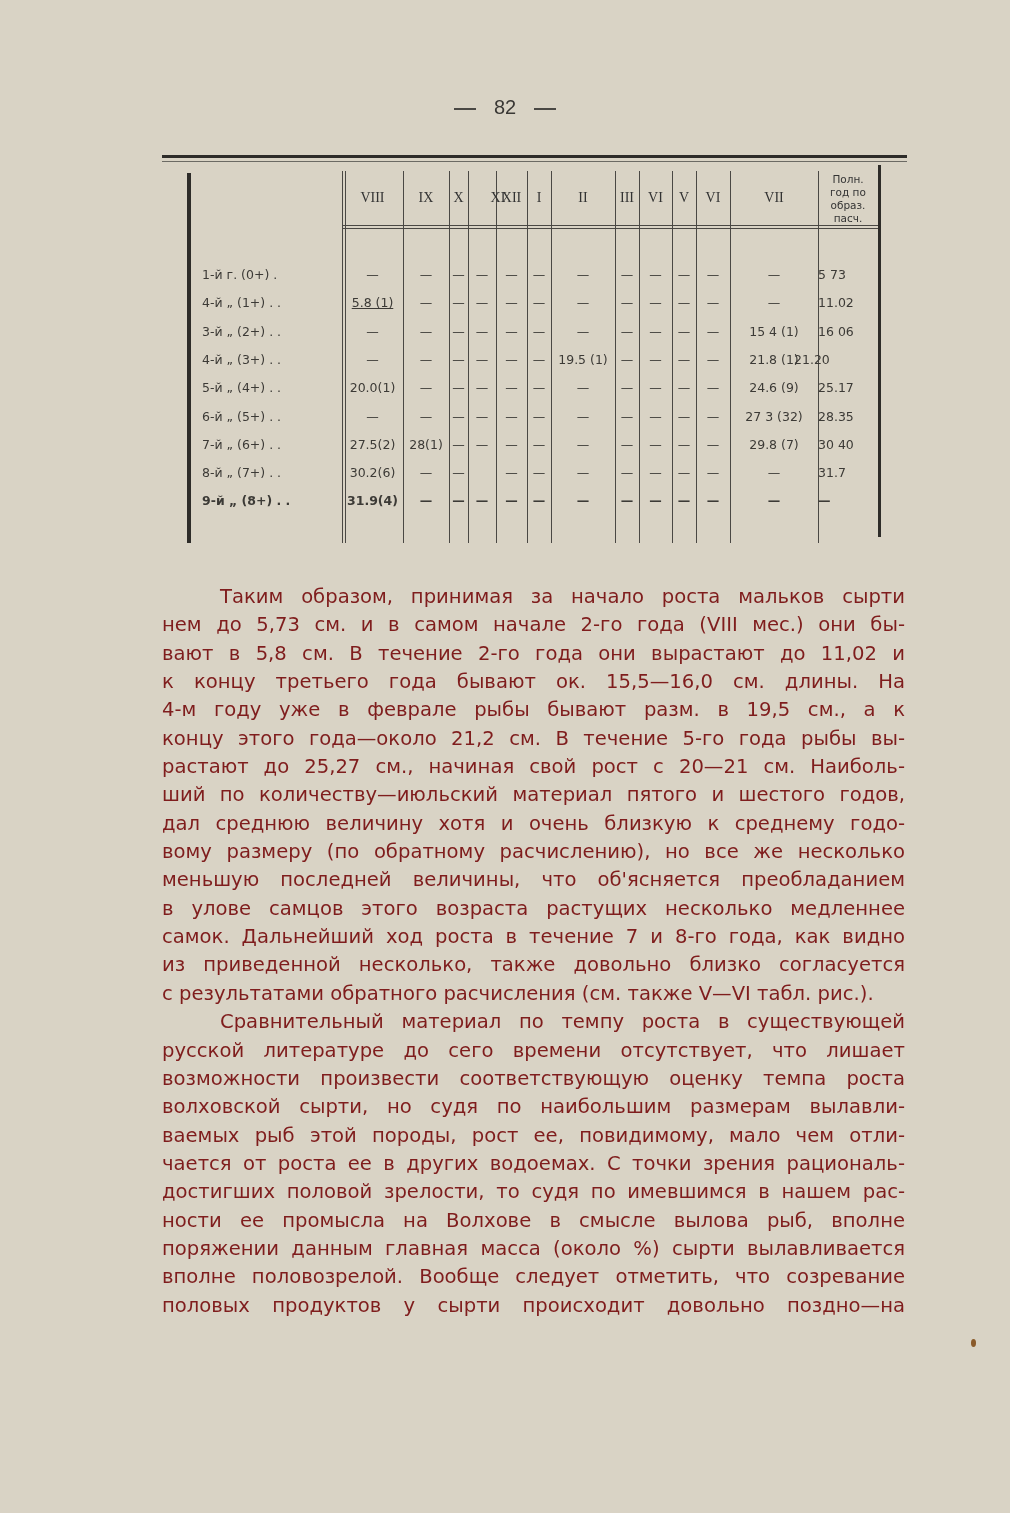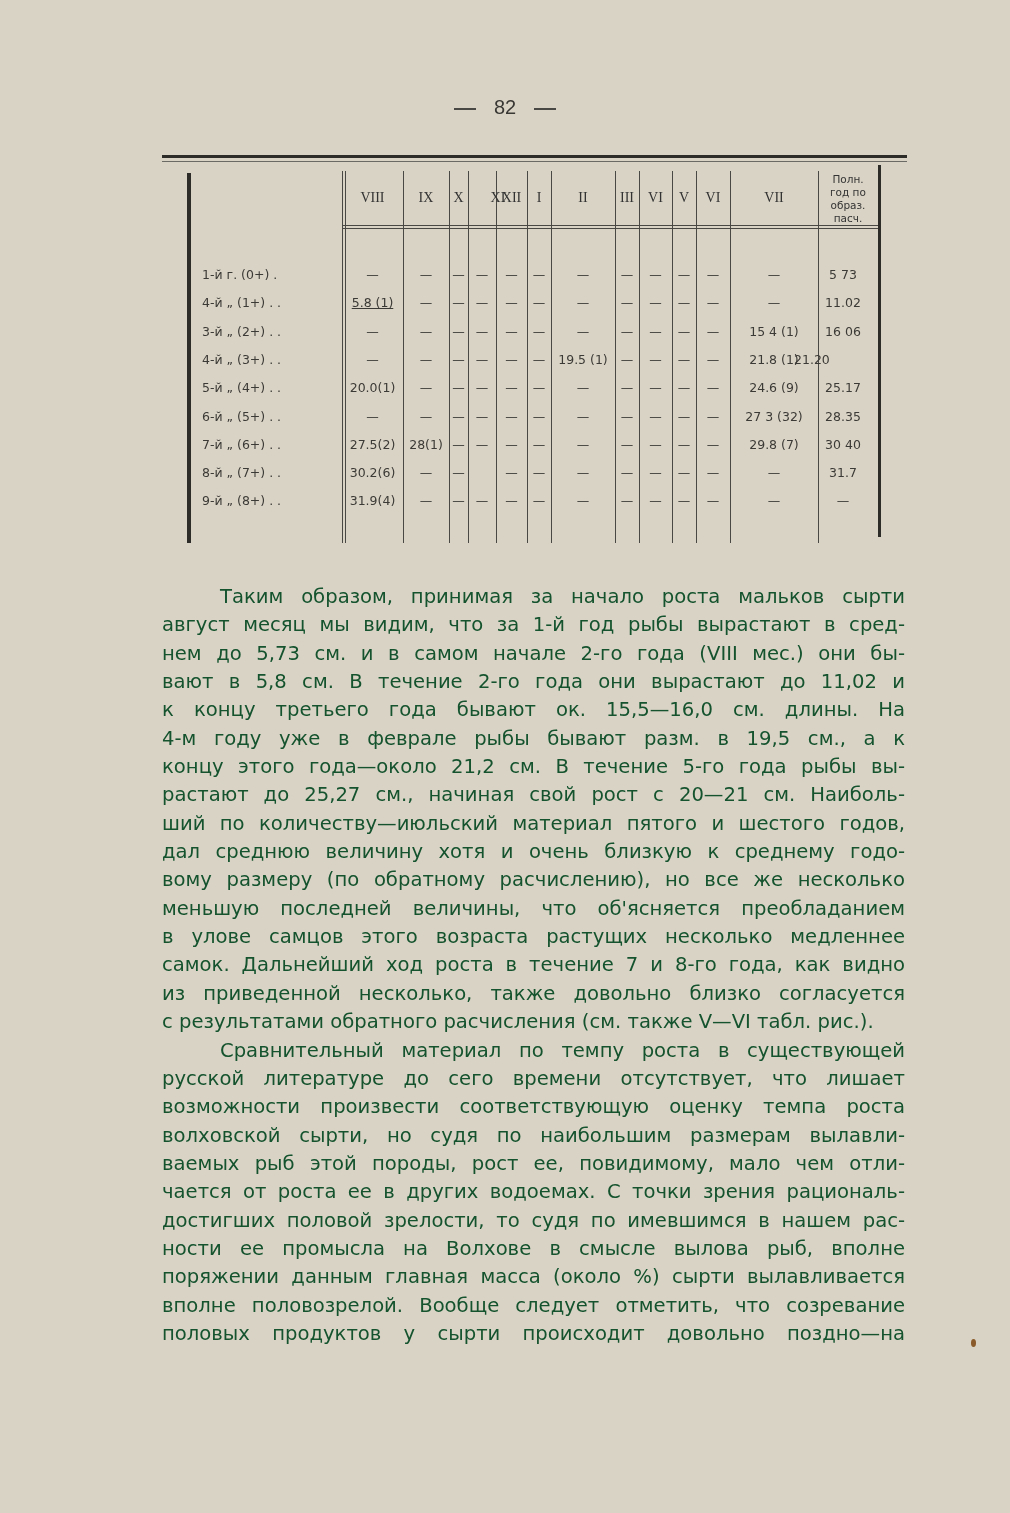--- a/index.html
+++ b/index.html
@@ -27,25 +27,25 @@
   .vline.dbl { width: 1px; box-shadow: 3px 0 0 #4a4844; }
   .hrule { position: absolute; left: 180px; top: 70px; width: 536px; height: 1px; background: #4a4844; box-shadow: 0 3px 0 #4a4844; }
 
   .hdr { position: absolute; top: 18px; height: 50px; display: flex; align-items: center; justify-content: center;
     font-family: "Liberation Serif", serif; font-size: 14px; color: #333; }
   .hdr.full { font-family: "DejaVu Sans", sans-serif; font-size: 10.5px; line-height: 13px; text-align: center; flex-direction: column; top: 14px; height: 60px; }
 
   .row { position: absolute; left: 0; height: 28px; width: 716px; }
   .rlabel { position: absolute; left: 40px; top: 0; height: 28px; line-height: 28px; font-size: 12.5px; color: #3c3a36; white-space: pre; font-family: "DejaVu Sans", sans-serif; }
   .cell { position: absolute; top: 0; height: 28px; line-height: 28px; text-align: center; font-size: 12.5px; color: #3c3a36; font-family: "DejaVu Sans", sans-serif; white-space: nowrap; }
-  .cell.right { text-align: center; padding-right: 10px; box-sizing: border-box; }
+  .cell.right { text-align: left; padding-right: 10px; box-sizing: border-box; }
 
   
   .text { position: absolute; left: 162px; top: 583px; width: 743px;
-    font-family: "DejaVu Sans", sans-serif; font-size: 19.6px; line-height: 28.35px; color: #14532d; }
+    font-family: "DejaVu Sans", sans-serif; font-size: 19.6px; line-height: 28.35px; color: #7f1d1d; }
   .text .line { display: block; text-align: justify; text-align-last: justify; white-space: normal; }
   .text .indent { padding-left: 58px; }
   .text .last { text-align-last: left; }
 
   .speck { position: absolute; left: 971px; top: 1339px; width: 5px; height: 8px; border-radius: 50%; background: #8a5a2a; }
 </style>
 </head>
 <body>
 
 <div class="page-number">
@@ -215,21 +215,21 @@
         <div class="cell" style="left: 334px; width: 31px;">—</div>
         <div class="cell" style="left: 365px; width: 24px;">—</div>
         <div class="cell" style="left: 389px; width: 64px;">—</div>
         <div class="cell" style="left: 453px; width: 24px;">—</div>
         <div class="cell" style="left: 477px; width: 33px;">—</div>
         <div class="cell" style="left: 510px; width: 24px;">—</div>
         <div class="cell" style="left: 534px; width: 34px;">—</div>
         <div class="cell" style="left: 568px; width: 88px;">—</div>
         <div class="cell right" style="left: 656px; width: 60px;">31.7</div>
       </div>
-      <div class="row" style="top: 332.4px;">
+      <div class="row" style="top: 332.4px; font-weight: bold;">
         <div class="rlabel">9-й „ (8+) . .</div>
         <div class="cell" style="left: 180px; width: 61px;">31.9(4)</div>
         <div class="cell" style="left: 241px; width: 46px;">—</div>
         <div class="cell" style="left: 287px; width: 19px;">—</div>
         <div class="cell" style="left: 306px; width: 28px;">—</div>
         <div class="cell" style="left: 334px; width: 31px;">—</div>
         <div class="cell" style="left: 365px; width: 24px;">—</div>
         <div class="cell" style="left: 389px; width: 64px;">—</div>
         <div class="cell" style="left: 453px; width: 24px;">—</div>
         <div class="cell" style="left: 477px; width: 33px;">—</div>
@@ -237,21 +237,20 @@
         <div class="cell" style="left: 534px; width: 34px;">—</div>
         <div class="cell" style="left: 568px; width: 88px;">—</div>
         <div class="cell right" style="left: 656px; width: 60px;">—</div>
       </div>
     </div>
 </div>
 
 <div class="text" id="text">
     <div>
       <span class="line indent">Таким образом, принимая за начало роста мальков сырти</span>
-      <span class="line">август месяц мы видим, что за 1-й год рыбы вырастают в сред-</span>
       <span class="line">нем до 5,73 см. и в самом начале 2-го года (VIII мес.) они бы-</span>
       <span class="line">вают в 5,8 см. В течение 2-го года они вырастают до 11,02 и</span>
       <span class="line">к концу третьего года бывают ок. 15,5—16,0 см. длины. На</span>
       <span class="line">4-м году уже в феврале рыбы бывают разм. в 19,5 см., а к</span>
       <span class="line">концу этого года—около 21,2 см. В течение 5-го года рыбы вы-</span>
       <span class="line">растают до 25,27 см., начиная свой рост с 20—21 см. Наиболь-</span>
       <span class="line">ший по количеству—июльский материал пятого и шестого годов,</span>
       <span class="line">дал среднюю величину хотя и очень близкую к среднему годо-</span>
       <span class="line">вому размеру (по обратному расчислению), но все же несколько</span>
       <span class="line">меньшую последней величины, что об'ясняется преобладанием</span>

